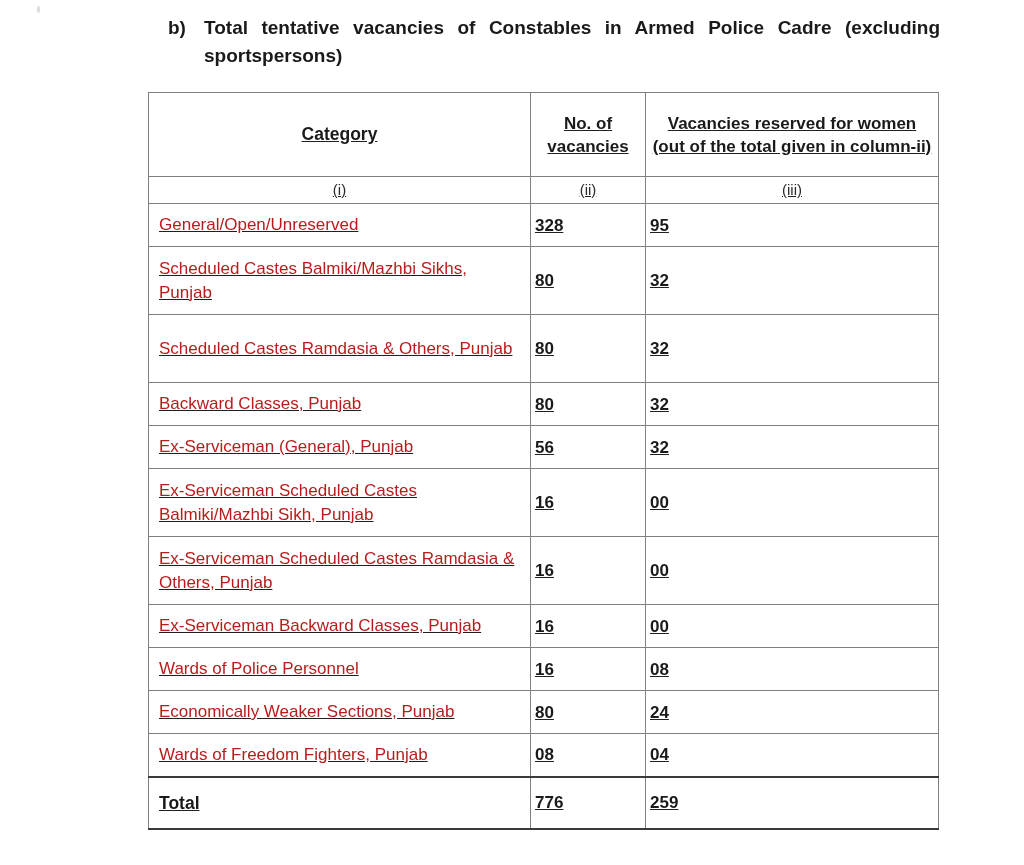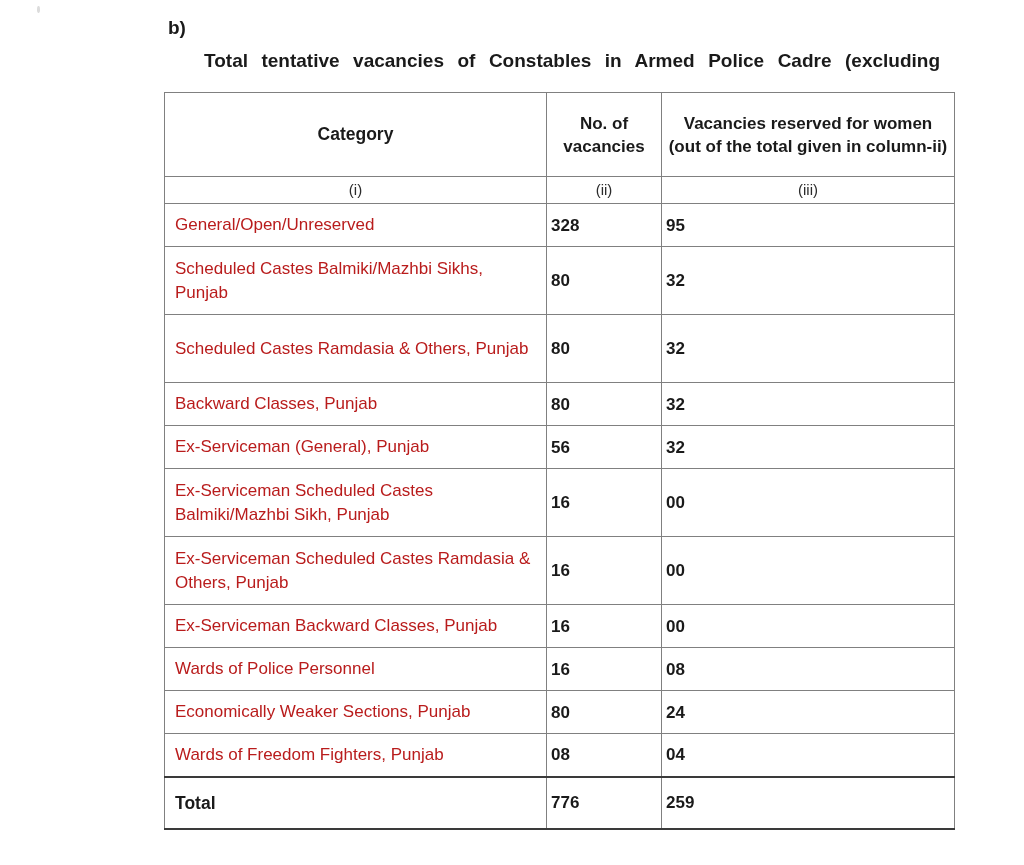--- a/index.html
+++ b/index.html
@@ -41,34 +41,34 @@
     line-height: 28px;
     color: #1a1a1a;
     text-align: justify;
     text-justify: inter-word;
   }
   .heading-text .line1 {
     display: block;
     text-align: justify;
     text-align-last: justify;
     white-space: nowrap;
-    margin-top: 33px;
   }
   .heading-text .line2 {
     display: block;
   }
 
   
   .vac-table {
     position: absolute;
-    left: 164px;
+    left: 148px;
     top: 92px;
     width: 790px;
     border-collapse: collapse;
     table-layout: fixed;
+    text-decoration: underline;
   }
   .vac-table col.c1 { width: 382px; }
   .vac-table col.c2 { width: 115px; }
   .vac-table col.c3 { width: 293px; }
 
   .vac-table td, .vac-table th {
     border: 1px solid #808080;
     padding: 0;
     vertical-align: middle;
   }
@@ -149,20 +149,21 @@
 </style>
 </head>
 <body>
 
 <div class="speck"></div>
 
 <div class="heading-block">
   <div class="heading-marker">b)</div>
   <div class="heading-text">
     <span class="line1">Total tentative vacancies of Constables in Armed Police Cadre (excluding</span>
+    <span class="line2">sportspersons)</span>
   </div>
 </div>
 
 <table class="vac-table">
   <colgroup>
     <col class="c1">
       <col class="c2">
       <col class="c3">
   </colgroup>
   <thead>

